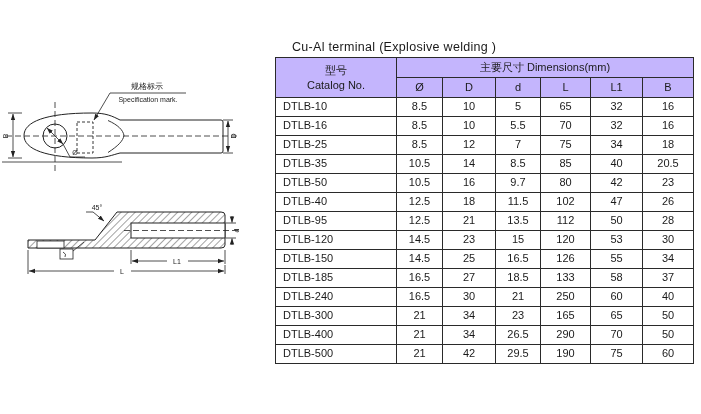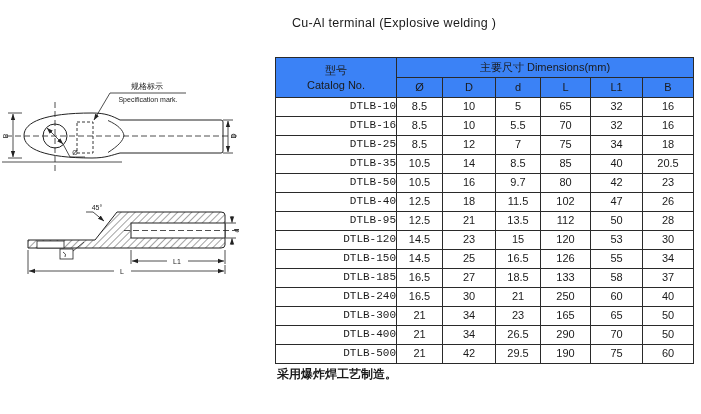--- a/index.html
+++ b/index.html
@@ -6,33 +6,33 @@
   body { background:#888; }
   .page {
     position:relative; width:701px; height:414px; background:#ffffff;
     font-family:"Liberation Sans", sans-serif; color:#1a1a1a; overflow:hidden;
   }
   .title-cn {
     position:absolute; left:270px; top:7px;
     font-size:15px; font-weight:600; letter-spacing:.5px;
   }
   .title-en {
-    position:absolute; left:292px; top:16px;
+    position:absolute; left:292px; top:40px;
     font-size:12.5px; letter-spacing:.3px;
   }
   table.dims {
     position:absolute; left:275px; top:57px; width:418px;
     border-collapse:collapse; table-layout:fixed; font-size:11px;
   }
   table.dims td {
     border:1px solid #2a2a2a; text-align:center; vertical-align:middle;
     height:19px; padding:0; line-height:1.05; background:#fff;
   }
-  table.dims thead td { background:#3b82f6; height:20px; }
-  table.dims td.cat-cell { text-align:right; padding-left:7px;font-family:Liberation Mono, monospace; }
+  table.dims thead td { background:#c4b5fd; height:20px; }
+  table.dims td.cat-cell { text-align:left; padding-left:7px; }
   .hdr-cat div { line-height:1.35; }
   .note-cn {
     position:absolute; left:277px; top:366px;
     font-size:12px; font-weight:600;
   }
   .note-en {
     position:absolute; left:277px; top:382px;
     font-size:11.5px;
   }
   svg.drawing { position:absolute; left:0; top:78px; }
@@ -284,15 +284,14 @@
           <td>21</td>
           <td>42</td>
           <td>29.5</td>
           <td>190</td>
           <td>75</td>
           <td>60</td>
         </tr>
       </tbody>
   </table>
 
-  <div class="note-cn">采用爆炸焊工艺制造。</div>
 
 </div>
 
 </body></html>

